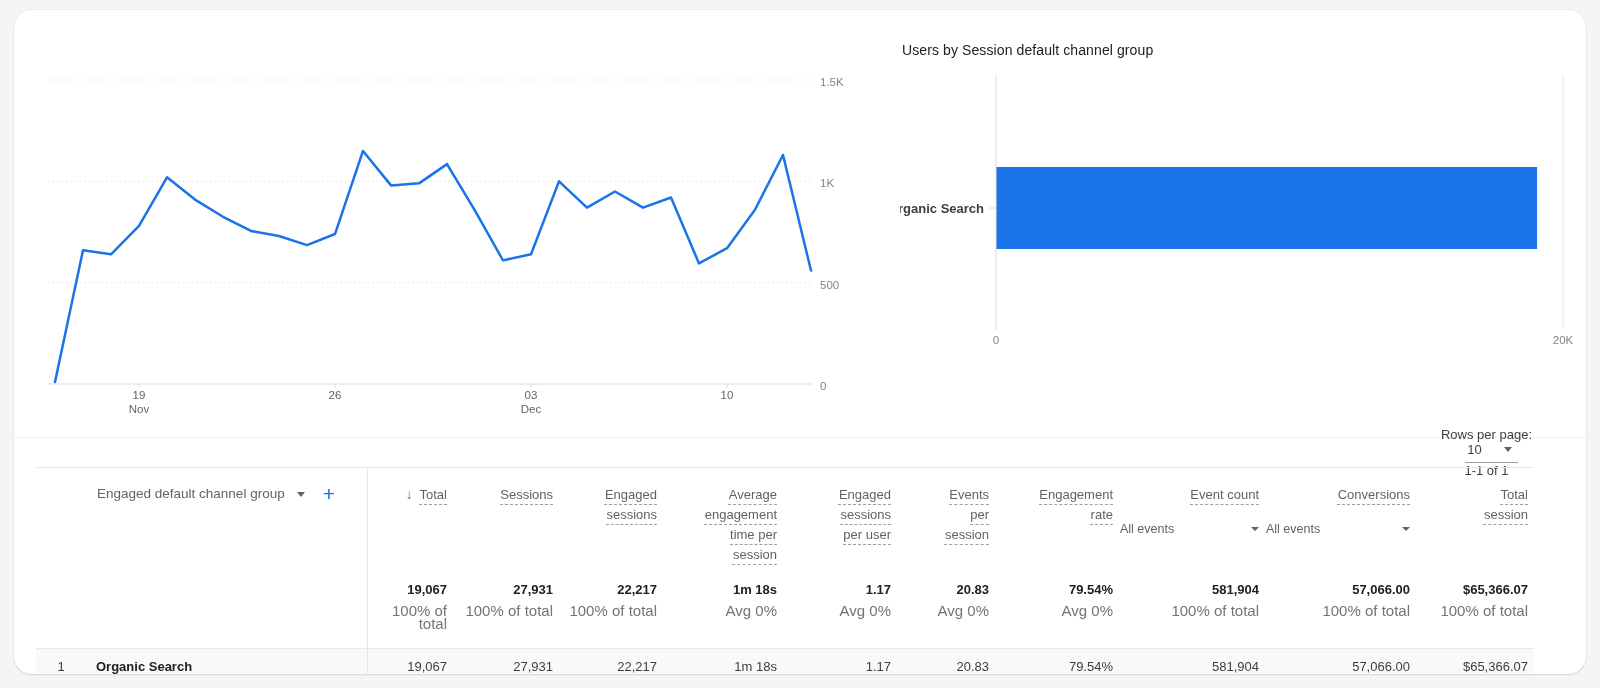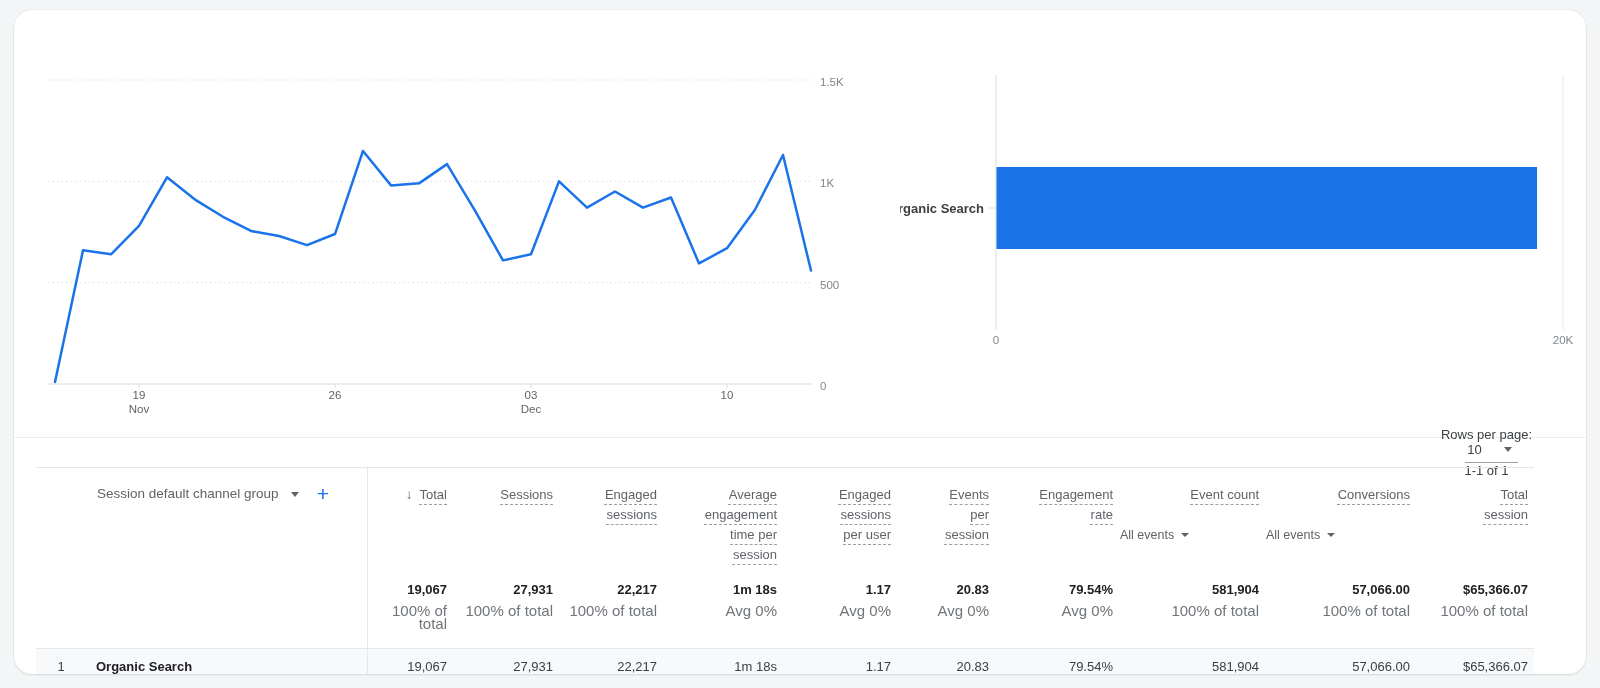--- a/index.html
+++ b/index.html
@@ -66,22 +66,22 @@
   td.metric-head{text-align:right;padding-right:6px;color:#5f6368;line-height:20px;cursor:pointer;}
   td.first-metric{border-left:1px solid #e5e7e9;}
   .dash{
     text-decoration:underline;text-decoration-style:dashed;
     text-decoration-color:#9aa0a6;text-decoration-thickness:1px;
     text-underline-offset:5px;
     white-space:pre-line;
   }
   .sort-arrow{color:#5f6368;font-size:13.5px;margin-right:7px;}
   .sub-filter{
-    margin-top:20px;color:#5f6368;font-size:12.5px;
-    display:flex;justify-content:flex-start;align-items:center;gap:7px;cursor:pointer;
+    margin-top:14px;color:#5f6368;font-size:12.5px;
+    display:flex;justify-content:space-between;align-items:center;gap:7px;cursor:pointer;
   }
   .dim-head{display:flex;align-items:flex-start;padding-left:10px;}
   .dim-head .lbl{color:#5f6368;font-size:13.5px;line-height:18px;}
   .dim-head .caret{margin:7px 0 0 12px;cursor:pointer;}
   .dim-head .plus{
     color:#1a73e8;font-size:21px;line-height:17px;font-weight:400;
     margin-left:18px;cursor:pointer;
   }
   tr.totals-row td{vertical-align:top;text-align:right;padding:16px 6px 18px 0;}
   tr.totals-row td.blank{padding:0;}
@@ -94,20 +94,21 @@
   tr.data-row td.row-index{text-align:center;padding:0;color:#3c4043;}
   tr.data-row td.dim-cell{
     text-align:left;padding-left:10px;color:#202124;font-weight:bold;font-size:13px;
   }
 </style>
 </head>
 <body>
 
 <div class="card">
 
+  <div class="chart-title" id="bar-title">Users by Session default channel group</div>
 
   <svg class="line-svg" viewBox="0 0 870 434" xmlns="http://www.w3.org/2000/svg">
       <line x1="34" y1="374" x2="798" y2="374" stroke="#dadce0" stroke-width="1"></line>
       <text x="806" y="380" fill="#80868b" font-size="11.5">0</text>
       <line x1="34" y1="272.6666666666667" x2="798" y2="272.6666666666667" stroke="#dcdfe1" stroke-width="1" stroke-dasharray="1.5 3"></line>
       <text x="806" y="278.6666666666667" fill="#80868b" font-size="11.5">500</text>
       <line x1="34" y1="171.33333333333334" x2="798" y2="171.33333333333334" stroke="#dcdfe1" stroke-width="1" stroke-dasharray="1.5 3"></line>
       <text x="806" y="177.33333333333334" fill="#80868b" font-size="11.5">1K</text>
       <line x1="34" y1="70" x2="798" y2="70" stroke="#dcdfe1" stroke-width="1" stroke-dasharray="1.5 3"></line>
       <text x="806" y="76" fill="#80868b" font-size="11.5">1.5K</text>
@@ -157,21 +158,21 @@
         <col style="width:124px">
       <col style="width:146px">
         <col style="width:151px">
         <col style="width:118px">
     </colgroup>
     <tbody>
       <tr class="header-row" id="header-row">
         <td></td>
         <td>
           <div class="dim-head">
-            <span class="lbl">Session default channel group</span>
+            <span class="lbl">Engaged default channel group</span>
             <span class="caret"></span>
             <span class="plus">+</span>
           </div>
         </td>
       <td class="metric-head first-metric"><span class="sort-arrow">↓</span><span class="dash">Total</span></td>
           <td class="metric-head"><span class="dash">Sessions</span></td>
           <td class="metric-head"><span class="dash">Engaged
 sessions</span></td>
           <td class="metric-head"><span class="dash">Average
 engagement

